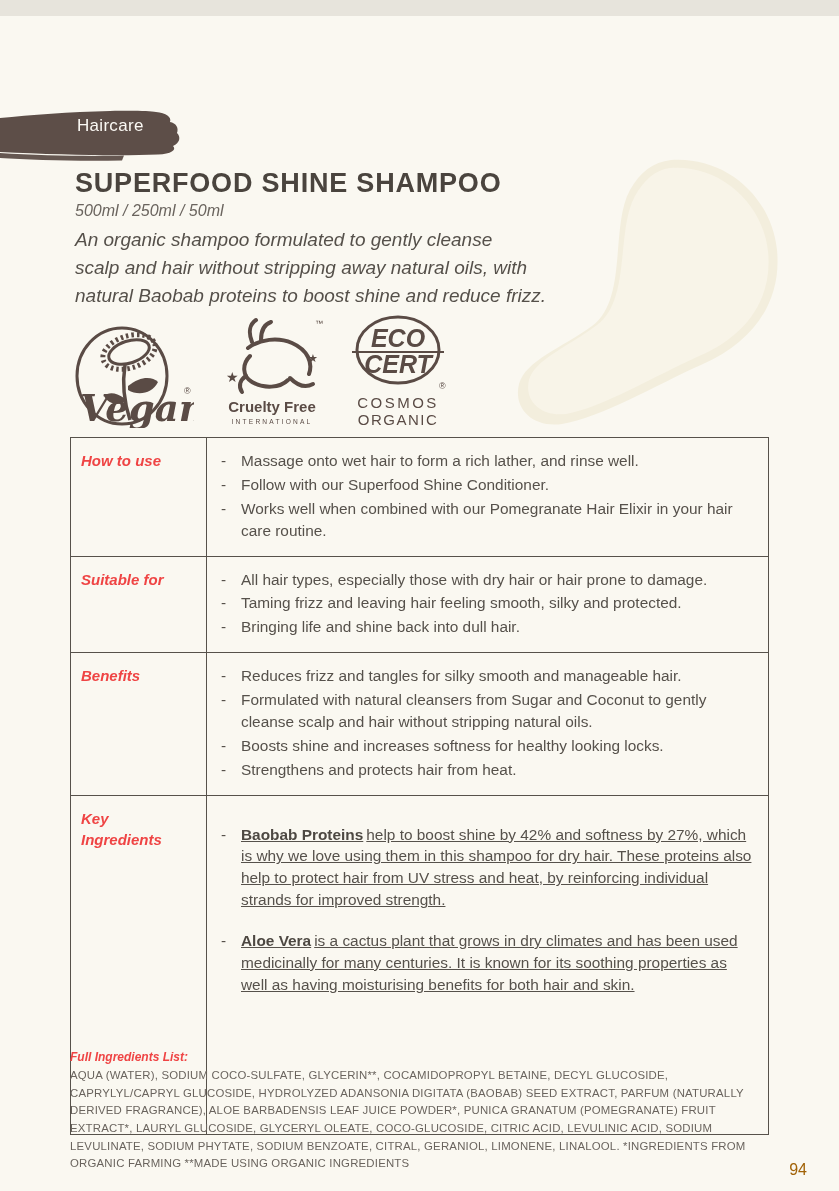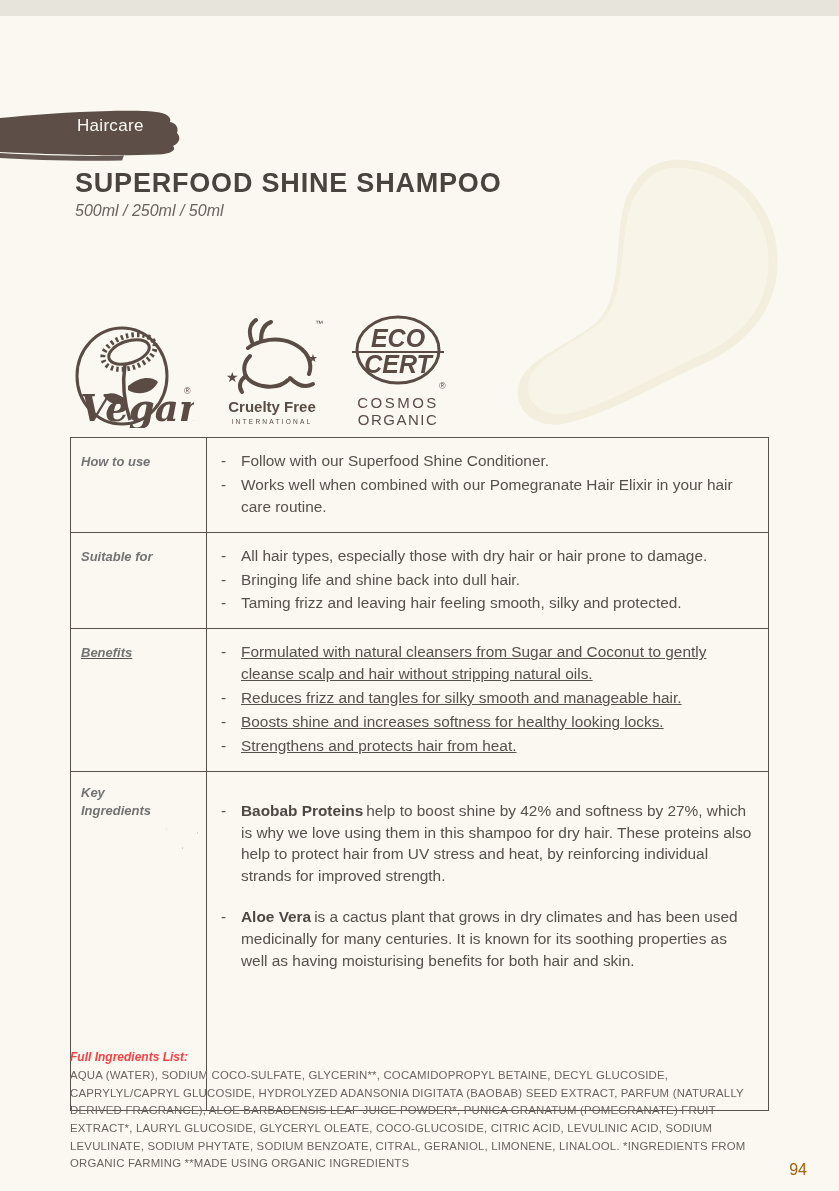--- a/index.html
+++ b/index.html
@@ -45,36 +45,36 @@
     background:#faf8f1;
     font-size:15.4px;line-height:1.42;color:#56514b;
   }
   .t-row{display:flex;border-bottom:1px solid #57524b;}
   .t-row:last-child{border-bottom:none;}
   .t-left{
     width:136px;flex:0 0 136px;
     border-right:1px solid #57524b;
     padding:12px 8px 12px 10px;box-sizing:border-box;
   }
-  .t-header{font-weight:700;font-style:italic;font-size:13px;color:#737373;}
+  .t-header{font-weight:700;font-style:italic;font-size:15px;color:#ef4444;}
   .t-right{flex:1;padding:10px 14px 12px 8px;box-sizing:border-box;}
   ul.bullets{list-style:none;margin:0;padding:0;}
   ul.bullets > li{position:relative;padding-left:26px;margin:2px 0;}
   ul.bullets > li::before{content:"-";position:absolute;left:6px;top:0;}
   .row-howto{min-height:88px;}
   .row-suitable{min-height:75px;}
-  .row-benefits{min-height:105px;text-decoration:underline;}
+  .row-benefits{min-height:105px;}
   .row-keying{min-height:338px;}
   .ki-left{display:flex;flex-direction:row;}
   .ki-img{width:88px;height:58px;margin-left:15px;display:block;}
   .ki-img.first{margin-top:16px;}
   .ki-img.second{margin-top:35px;}
   .ki-img.third{margin-top:20px;}
   .ki-right{padding-top:26px;}
-  ul.bullets.ki > li{margin-bottom:19px;}
+  ul.bullets.ki > li{margin-bottom:19px;text-decoration:underline;}
   ul.bullets.ki strong{font-weight:700;color:#4d4842;margin-right:3px;}
   
   .full-ingredients{
     position:absolute;left:70px;top:1034px;width:706px;
     color:#6a645e;
   }
   .fi-title{font-size:12px;font-weight:700;font-style:italic;color:#ef4444;margin-bottom:3px;}
   .fi-text{font-size:11.4px;line-height:1.55;letter-spacing:.2px;}
   
   .page-number{position:absolute;right:32px;bottom:28px;font-size:16px;color:#a16207;}
@@ -99,20 +99,23 @@
     <path fill="#f3eedd" d="M203,6 C255,2 303,40 309,96 C314,148 285,188 235,210
       C188,231 132,264 94,270 C64,274 45,254 51,230
       C58,206 94,194 124,172 C160,146 142,72 162,36 C172,18 185,8 203,6 Z"></path>
     <path fill="#f8f4e8" d="M202,14 C249,10 294,46 300,97 C305,145 278,182 231,202
       C187,222 133,254 98,260 C72,263 56,246 61,226
       C67,205 100,193 129,171 C163,146 148,76 167,42 C176,26 187,16 202,14 Z"></path>
   </svg>
 
   <div class="title">SUPERFOOD SHINE SHAMPOO</div>
   <div class="sizes">500ml / 250ml / 50ml</div>
+  <div class="description">An organic shampoo formulated to gently cleanse
+scalp and hair without stripping away natural oils, with
+natural Baobab proteins to boost shine and reduce frizz.</div>
 
   <div class="logos">
 
     <svg class="logo" width="122" height="104" viewBox="0 0 122 104">
       <g stroke="#5a4b45" fill="none" stroke-width="3">
         <ellipse cx="50" cy="52" rx="45" ry="48"></ellipse>
         <ellipse cx="57" cy="28" rx="21" ry="11" transform="rotate(-18 57 28)"></ellipse>
         <ellipse cx="57" cy="28" rx="27" ry="16" transform="rotate(-18 57 28)" stroke-width="5" stroke-dasharray="2.5,3"></ellipse>
         <path d="M53,41 C50,60 52,78 58,96" stroke-width="3.5"></path>
       </g>
@@ -150,47 +153,48 @@
   </div>
 
   <div class="info-table">
 
     <div class="t-row row-howto">
       <div class="t-left">
         <span class="t-header">How to use</span>
       </div>
       <div class="t-right">
         <ul class="bullets">
+          <li>Massage onto wet hair to form a rich lather, and rinse well.</li>
           <li>Follow with our Superfood Shine Conditioner.</li>
           <li>Works well when combined with our Pomegranate Hair Elixir in your hair care routine.</li>
         </ul>
       </div>
     </div>
 
     <div class="t-row row-suitable">
       <div class="t-left">
         <span class="t-header">Suitable for</span>
       </div>
       <div class="t-right">
         <ul class="bullets">
           <li>All hair types, especially those with dry hair or hair prone to damage.</li>
+          <li>Taming frizz and leaving hair feeling smooth, silky and protected.</li>
           <li>Bringing life and shine back into dull hair.</li>
-          <li>Taming frizz and leaving hair feeling smooth, silky and protected.</li>
         </ul>
       </div>
     </div>
 
     <div class="t-row row-benefits">
       <div class="t-left">
         <span class="t-header">Benefits</span>
       </div>
       <div class="t-right">
         <ul class="bullets">
+          <li>Reduces frizz and tangles for silky smooth and manageable hair.</li>
           <li>Formulated with natural cleansers from Sugar and Coconut to gently cleanse scalp and hair without stripping natural oils.</li>
-          <li>Reduces frizz and tangles for silky smooth and manageable hair.</li>
           <li>Boosts shine and increases softness for healthy looking locks.</li>
           <li>Strengthens and protects hair from heat.</li>
         </ul>
       </div>
     </div>
 
     <div class="t-row row-keying">
       <div class="t-left ki-left">
         <span class="t-header">Key Ingredients</span>
 

